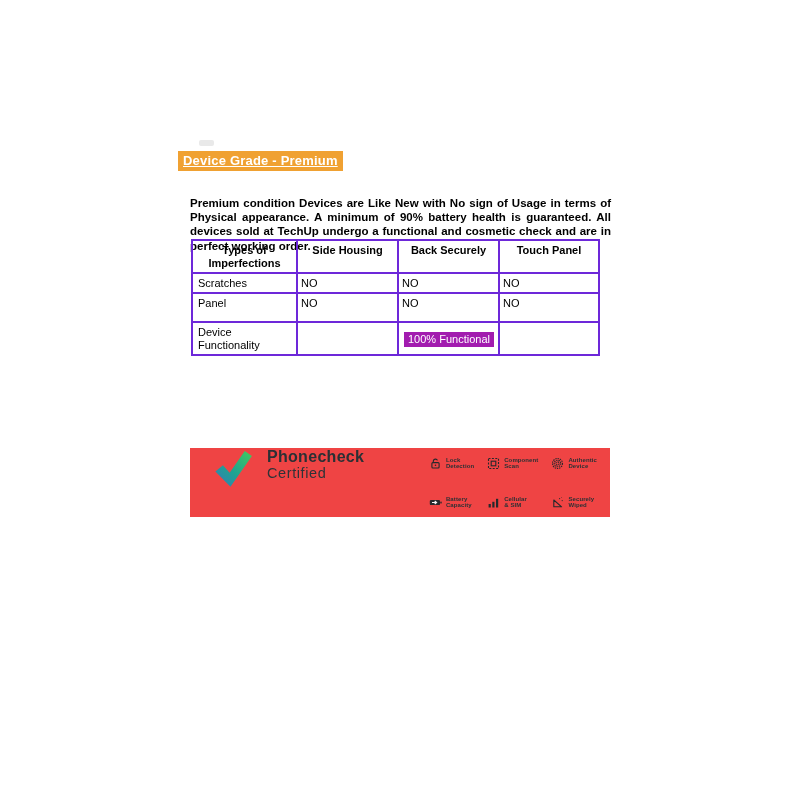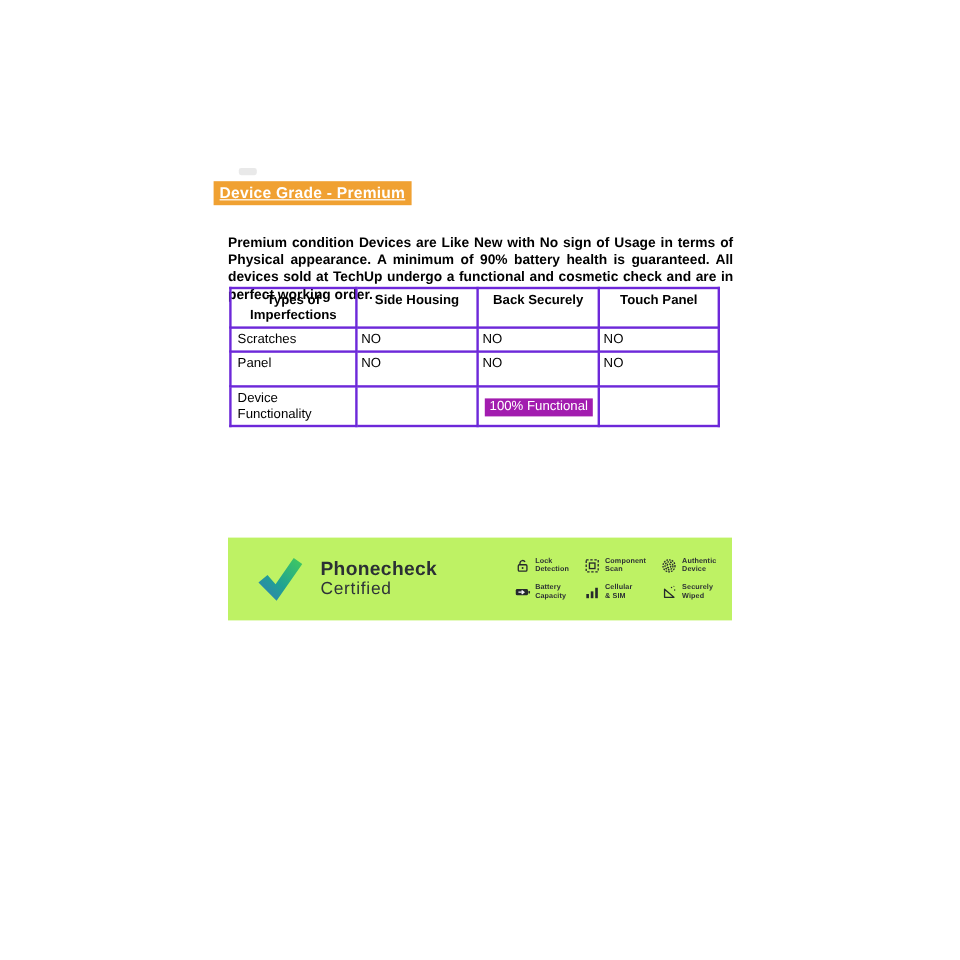--- a/index.html
+++ b/index.html
@@ -69,22 +69,22 @@
     background: #a21caf;
     color: #ffffff;
     padding: 1px 4px 2px 4px;
     white-space: nowrap;
   }
 
   
   .banner {
     position: absolute; left: 190px; top: 448px;
     width: 420px; height: 69px;
-    background: #bef264;
-    display: flex; align-items: center;
+    background: #ef4444;
+    display: flex; 
   }
   .check-logo { width: 46px; height: 42px; margin-left: 20px; flex: none; }
   .brand-block { margin-left: 11px; }
   .brand-name {
     font-size: 16px; font-weight: 800;
     color: #2b3034; letter-spacing: 0.3px; line-height: 17px;
   }
   .brand-sub {
     font-size: 14.5px; font-weight: 400;
     color: #2e3338; letter-spacing: 0.6px; line-height: 16px;

